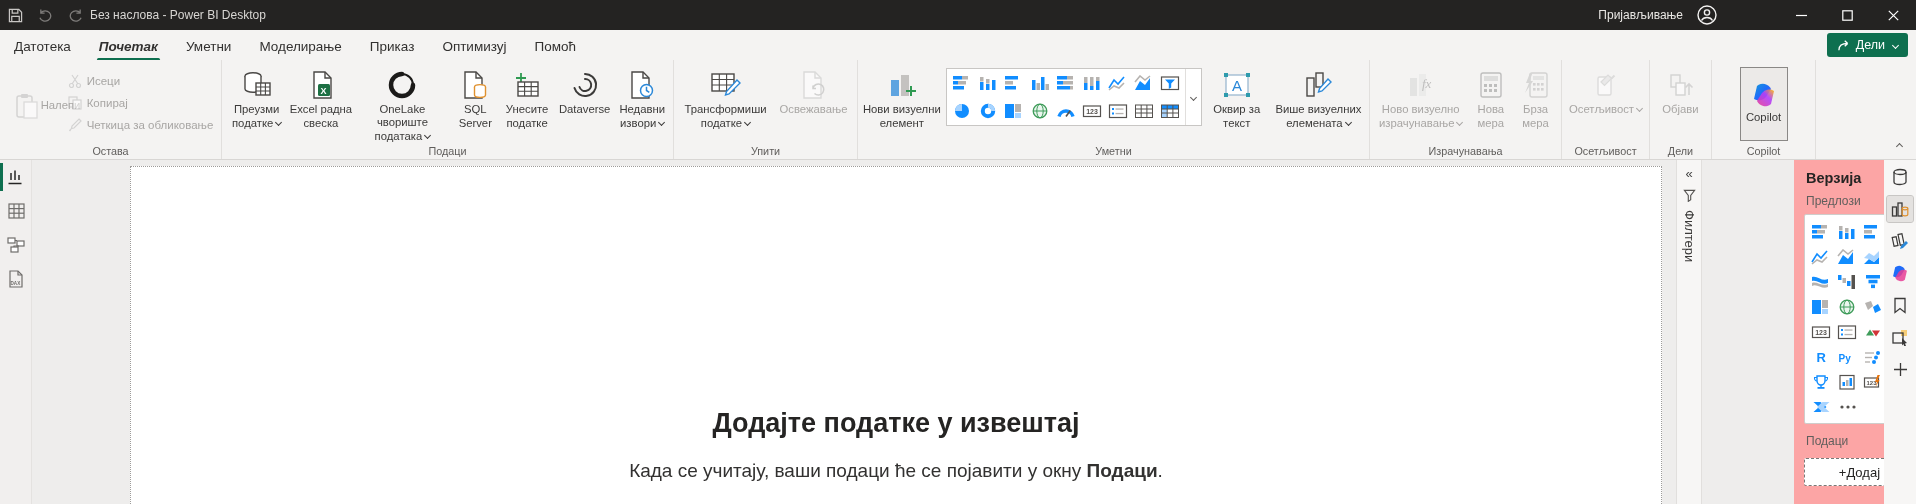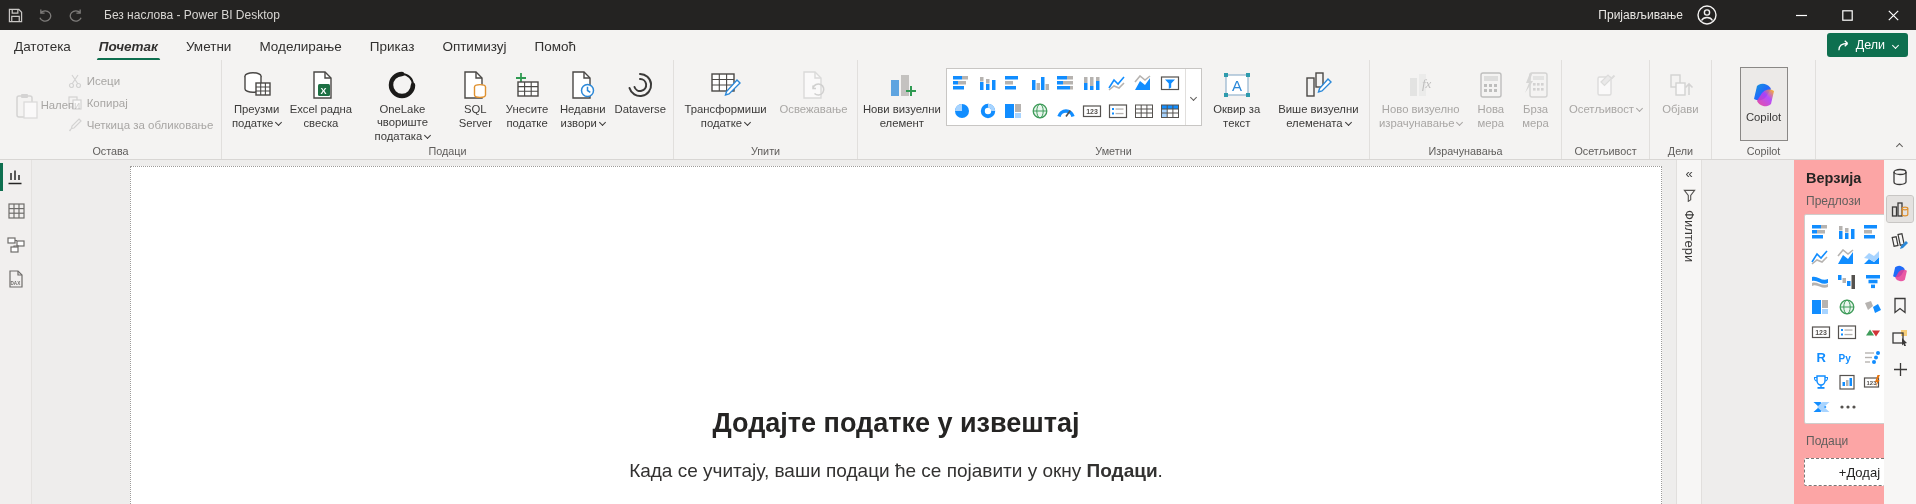--- a/index.html
+++ b/index.html
@@ -4,21 +4,21 @@
 <style>
   * { margin:0; padding:0; box-sizing:border-box; }
   body { background:#555; }
   #app { position:relative; width:1916px; height:504px; overflow:hidden; background:#fff;
          font-family:"Liberation Sans","DejaVu Sans",sans-serif; color:#323130; }
 
   
   .titlebar { position:absolute; left:0; top:0; width:100%; height:30px; background:#242322;
               display:flex; align-items:center; color:#e8e6e3; font-size:12px; }
   .tb-ico { width:30px; height:30px; display:flex; align-items:center; justify-content:center; }
-  .tb-title { margin-left:14px; color:#d8d6d3; }
+  .tb-title { color:#d8d6d3; }
   .tb-right { margin-left:auto; display:flex; align-items:center; height:100%; }
   .signin { font-size:12px; margin-right:9px; }
   .winbtn { width:46px; height:30px; display:flex; align-items:center; justify-content:center; }
   .avatar { width:30px; height:30px; display:flex; align-items:center; justify-content:center; margin-right:56px; }
 
   
   .menubar { position:absolute; left:0; top:30px; width:100%; height:30px; background:#f4f3f2;
              display:flex; align-items:stretch; font-size:13.5px; }
   .menu-item { padding:16px 14px; display:flex; align-items:center; position:relative; color:#323130; cursor:default; }
   .menu-item.active { font-weight:bold;font-style:italic; }
@@ -249,38 +249,38 @@
       <div class="rbtn" style="width:56px">
         <span class="icobox">
           <svg width="30" height="30" viewBox="0 0 30 30">
               <path d="M9,3 v10 M4,8 h10" stroke="#2f9a52" stroke-width="1.8"></path>
               <rect x="6" y="12" width="20" height="14" fill="#fff" stroke="#4a4846" stroke-width="1.4"></rect>
               <path d="M6,16.6 h20 M6,21.2 h20 M12.6,12 v14 M19.2,12 v14" stroke="#4a4846" stroke-width="1.1"></path>
             </svg>
         </span>
         <span class="rlabel">Унесите податке</span>
       </div>
+      <div class="rbtn" style="width:60px">
+        <span class="icobox">
+          <svg width="30" height="30" viewBox="0 0 30 30">
+              <path d="M15,4 a11,11 0 1 1 -10.5,14 M15,9 a6,6 0 1 1 -5.5,8" fill="none" stroke="#3b3a39" stroke-width="2" stroke-linecap="round"></path>
+            </svg>
+        </span>
+        <span class="rlabel">Dataverse</span>
+      </div>
       <div class="rbtn" style="width:56px">
         <span class="icobox">
           <svg width="28" height="30" viewBox="0 0 28 30">
               <path d="M4,2 h11 l6,6 v20 H4 Z" fill="#fff" stroke="#4a4846" stroke-width="1.4"></path>
               <path d="M15,2 v6 h6" fill="none" stroke="#4a4846" stroke-width="1.4"></path>
               <circle cx="18.5" cy="20.5" r="6" fill="#fff" stroke="#2b88d8" stroke-width="1.5"></circle>
               <path d="M18.5,16.8 v3.7 l2.8,1.8" fill="none" stroke="#2b88d8" stroke-width="1.5"></path>
             </svg>
         </span>
         <span class="rlabel"><span>Недавни извори</span><i class="chev"></i></span>
-      </div>
-      <div class="rbtn" style="width:60px">
-        <span class="icobox">
-          <svg width="30" height="30" viewBox="0 0 30 30">
-              <path d="M15,4 a11,11 0 1 1 -10.5,14 M15,9 a6,6 0 1 1 -5.5,8" fill="none" stroke="#3b3a39" stroke-width="2" stroke-linecap="round"></path>
-            </svg>
-        </span>
-        <span class="rlabel">Dataverse</span>
       </div>
       <span class="glabel">Подаци</span>
     </div>
 
     <div class="rgroup" style="width:184px; gap:4px">
       <div class="rbtn" style="width:92px">
         <span class="icobox">
           <svg width="32" height="30" viewBox="0 0 32 30">
               <rect x="2" y="4" width="22" height="17" fill="#fff" stroke="#4a4846" stroke-width="1.4"></rect>
               <path d="M2,9.5 h22 M2,15 h22 M9.3,4 v17 M16.6,4 v17" stroke="#4a4846" stroke-width="1.1"></path>
@@ -462,21 +462,21 @@
         <span class="rlabel">Оквир за текст</span>
       </div>
       <div class="rbtn" style="width:96px">
         <span class="icobox">
           <svg width="30" height="30" viewBox="0 0 30 30">
               <rect x="4" y="8" width="7" height="18" fill="none" stroke="#4a4846" stroke-width="1.4"></rect>
               <rect x="13" y="3" width="7" height="14" fill="none" stroke="#4a4846" stroke-width="1.4"></rect>
               <path d="M25,9 L28,12 L19,21 L15.5,22 L16.5,18.5 Z" fill="#fff" stroke="#2b88d8" stroke-width="1.4"></path>
             </svg>
         </span>
-        <span class="rlabel"><span>Више визуелни елемената</span><i class="chev"></i></span>
+        <span class="rlabel"><span>Више визуелних елемената</span><i class="chev"></i></span>
       </div>
       <span class="glabel">Уметни</span>
     </div>
 
     <div class="rgroup" style="width:192px; gap:2px">
       <div class="rbtn dis" style="width:96px">
         <span class="icobox">
           <svg width="30" height="30" viewBox="0 0 30 30">
               <rect x="4" y="8" width="7" height="18" fill="#d4d2d0"></rect>
               <rect x="13" y="4" width="7" height="22" fill="#e4e2e0"></rect>

